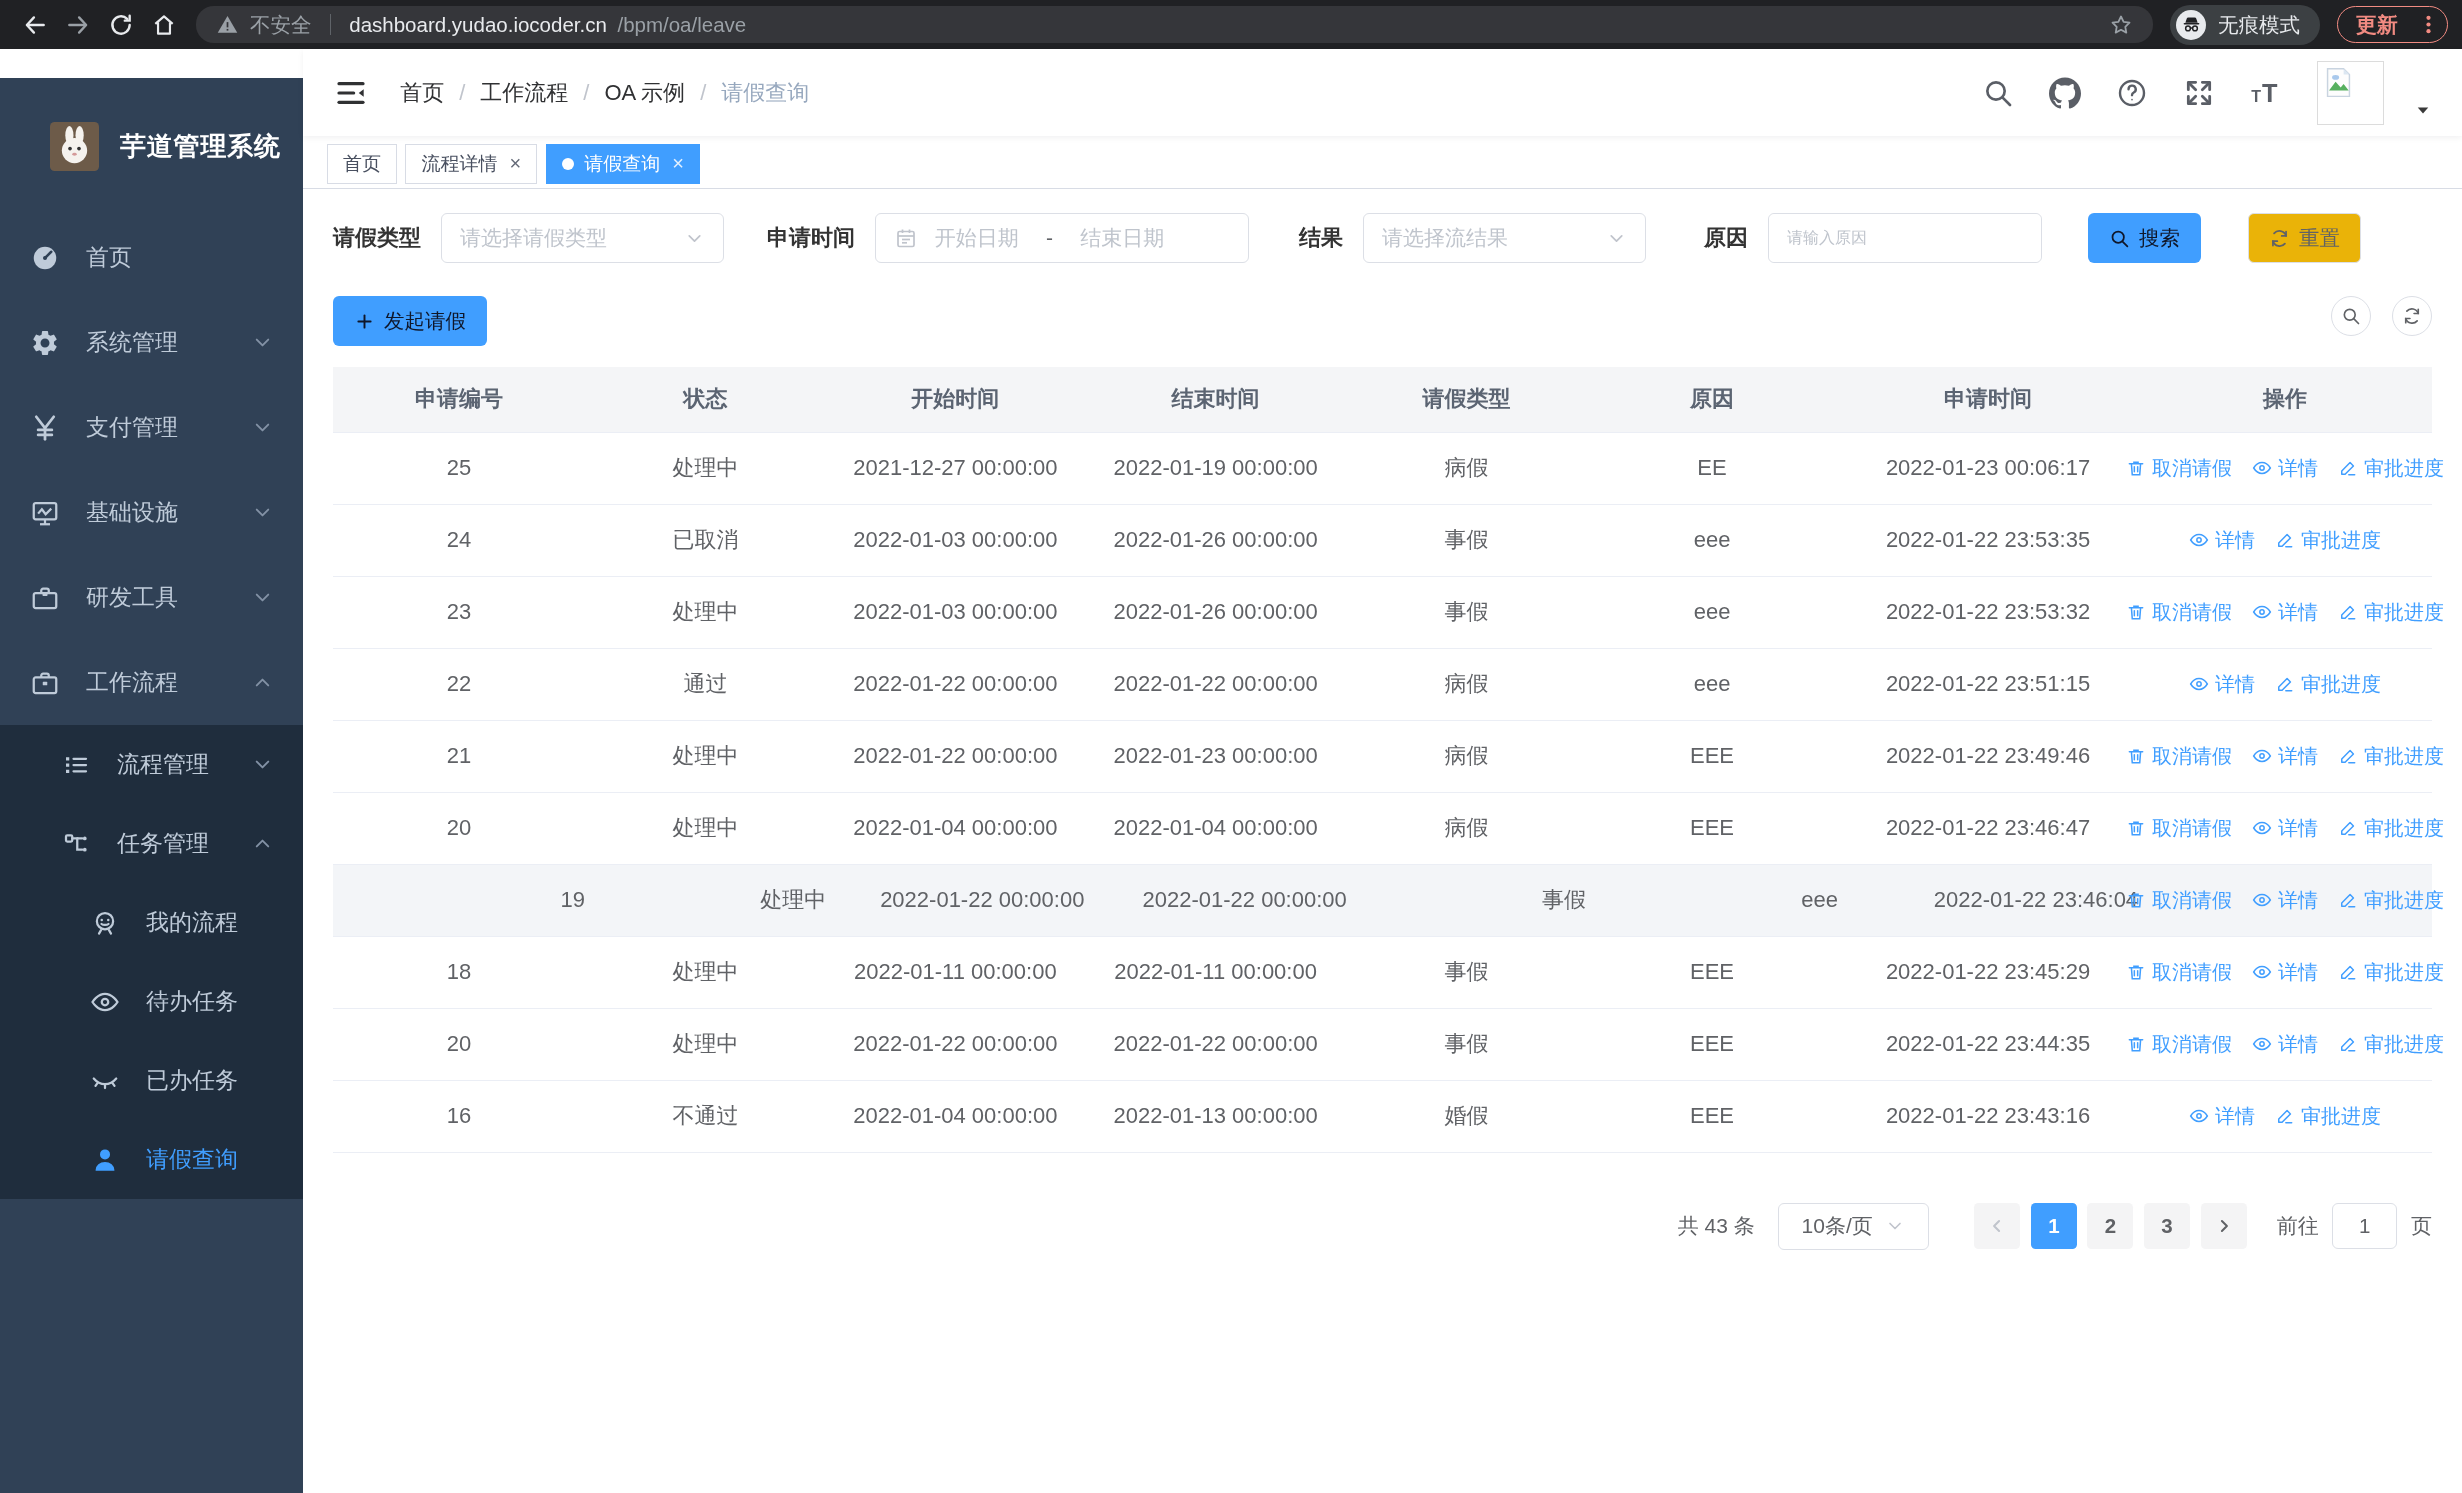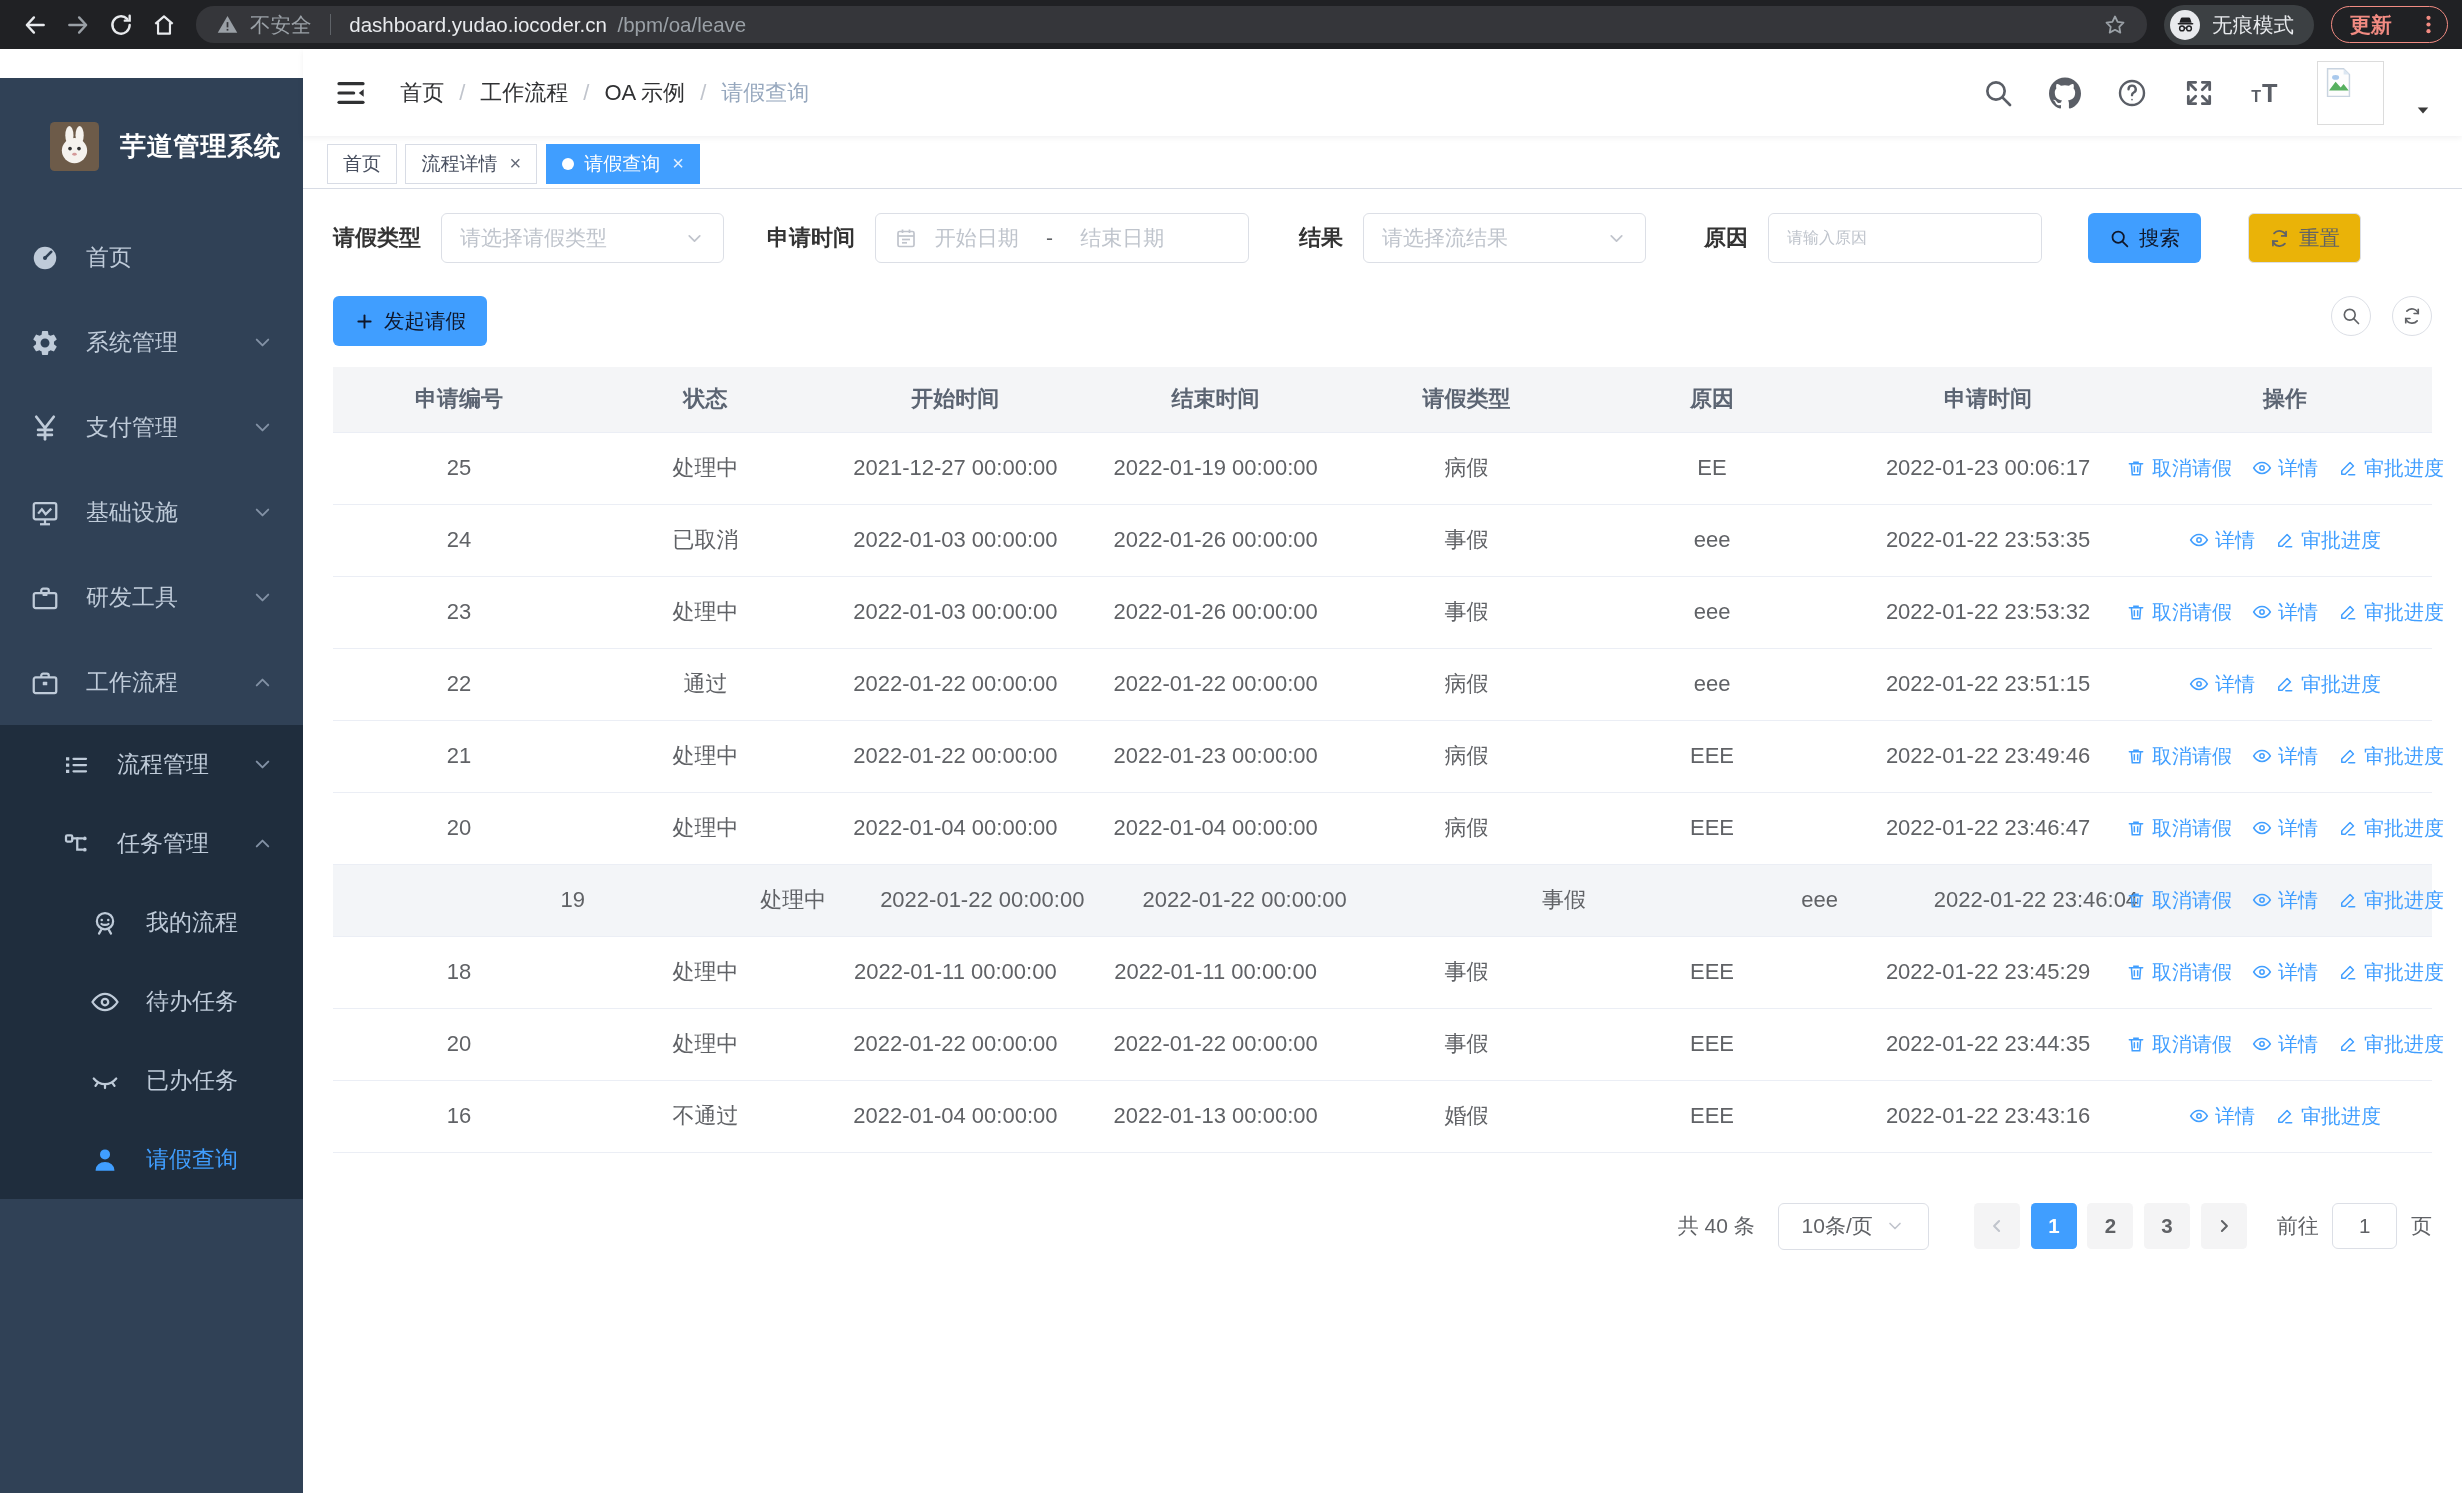--- a/index.html
+++ b/index.html
@@ -14,21 +14,21 @@
   .url-pill { flex:1; height:37px; background:#35363a; border-radius:18px; display:flex; align-items:center; padding:0 20px; margin:0 16.7px 0 10.6px; gap:10.6px; font-size:20.5px; min-width:0; }
   .url-pill .wicon { color:#9aa0a6; display:flex; } .url-pill .wicon svg{ width:23px; height:23px; }
   .secure-text { color:#9aa0a6; }
   .url-divider { width:1.5px; height:21px; background:#5f6368; margin:0 7.6px; }
   .host { color:#e8eaed; }
   .path { color:#9aa0a6; }
   .star { margin-left:auto; color:#9aa0a6; display:flex; } .star svg{ width:24px; height:24px; }
   .incognito-badge { height:40px; border-radius:20px; background:#3c4043; color:#e8eaed; display:flex; align-items:center; gap:12px; padding:0 20px 0 6px; font-size:20.5px; flex-shrink:0; }
   .incog-circle { width:30px; height:30px; border-radius:50%; background:#e8eaed; color:#202124; display:flex; align-items:center; justify-content:center; }
   .incog-circle svg { width:21px; height:21px; }
-  .update-pill { height:37px; border:1.5px solid #f28b82; border-radius:20px; color:#f28b82; display:flex; align-items:center; gap:25px; padding:0 7.6px 0 18px; font-size:21px; font-weight:600; margin-left:16.7px; flex-shrink:0; }
+  .update-pill { height:37px; border:1.5px solid #f28b82; border-radius:20px; color:#f28b82; display:flex; align-items:center; gap:19px; padding:0 7.6px 0 18px; font-size:21px; font-weight:600; margin-left:16.7px; flex-shrink:0; }
   .update-pill .kebab { display:flex; } .update-pill .kebab svg{ width:23px; height:23px; }
 
   
   .app { display:flex; height:1445px; }
   .sidebar { width:303px; background:#304156; color:#bfcbd9; flex-shrink:0;margin-top:29px; }
   .logo-row { height:137px; display:flex; align-items:center; padding-left:50px; gap:21px; }
   .logo-img { width:49px; height:49px; border-radius:4.6px; overflow:hidden; flex-shrink:0; }
   .logo-img svg { width:49px; height:49px; display:block; }
   .app-title { color:#fff; font-weight:700; font-size:26px; letter-spacing:0.8px; }
   .menu-item { height:85px; display:flex; align-items:center; font-size:23px; cursor:pointer; }
@@ -927,21 +927,21 @@
                     </span>
                     <span>审批进度</span>
                   </a>
                 </div>
               </td>
             </tr>
           </tbody>
       </table>
 
       <div class="pagination" id="pagination">
-          <span class="total-text">共 40 条</span>
+          <span class="total-text">共 43 条</span>
           <div class="size-select">
             <span>10条/页</span>
             <span class="sel-chevron">
               <svg viewBox="0 0 24 24" fill="none" stroke="currentColor" stroke-width="2" stroke-linecap="round" stroke-linejoin="round">
                 <polyline points="6 9 12 15 18 9"></polyline>
               </svg>
             </span>
           </div>
           <span class="page-btn nav disabled">
             <svg viewBox="0 0 24 24" fill="none" stroke="currentColor" stroke-width="2.4" stroke-linecap="round" stroke-linejoin="round">

